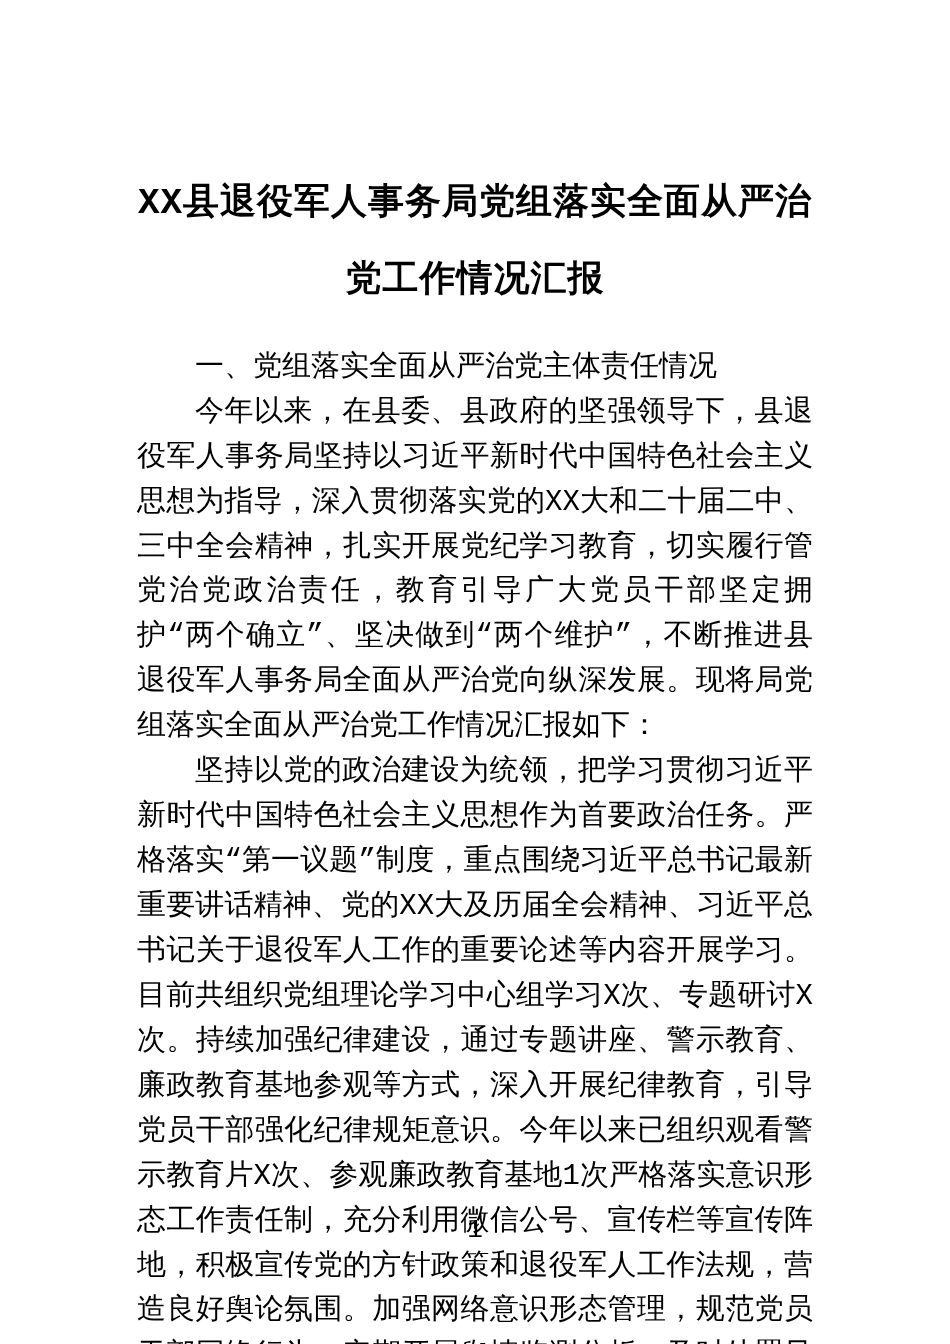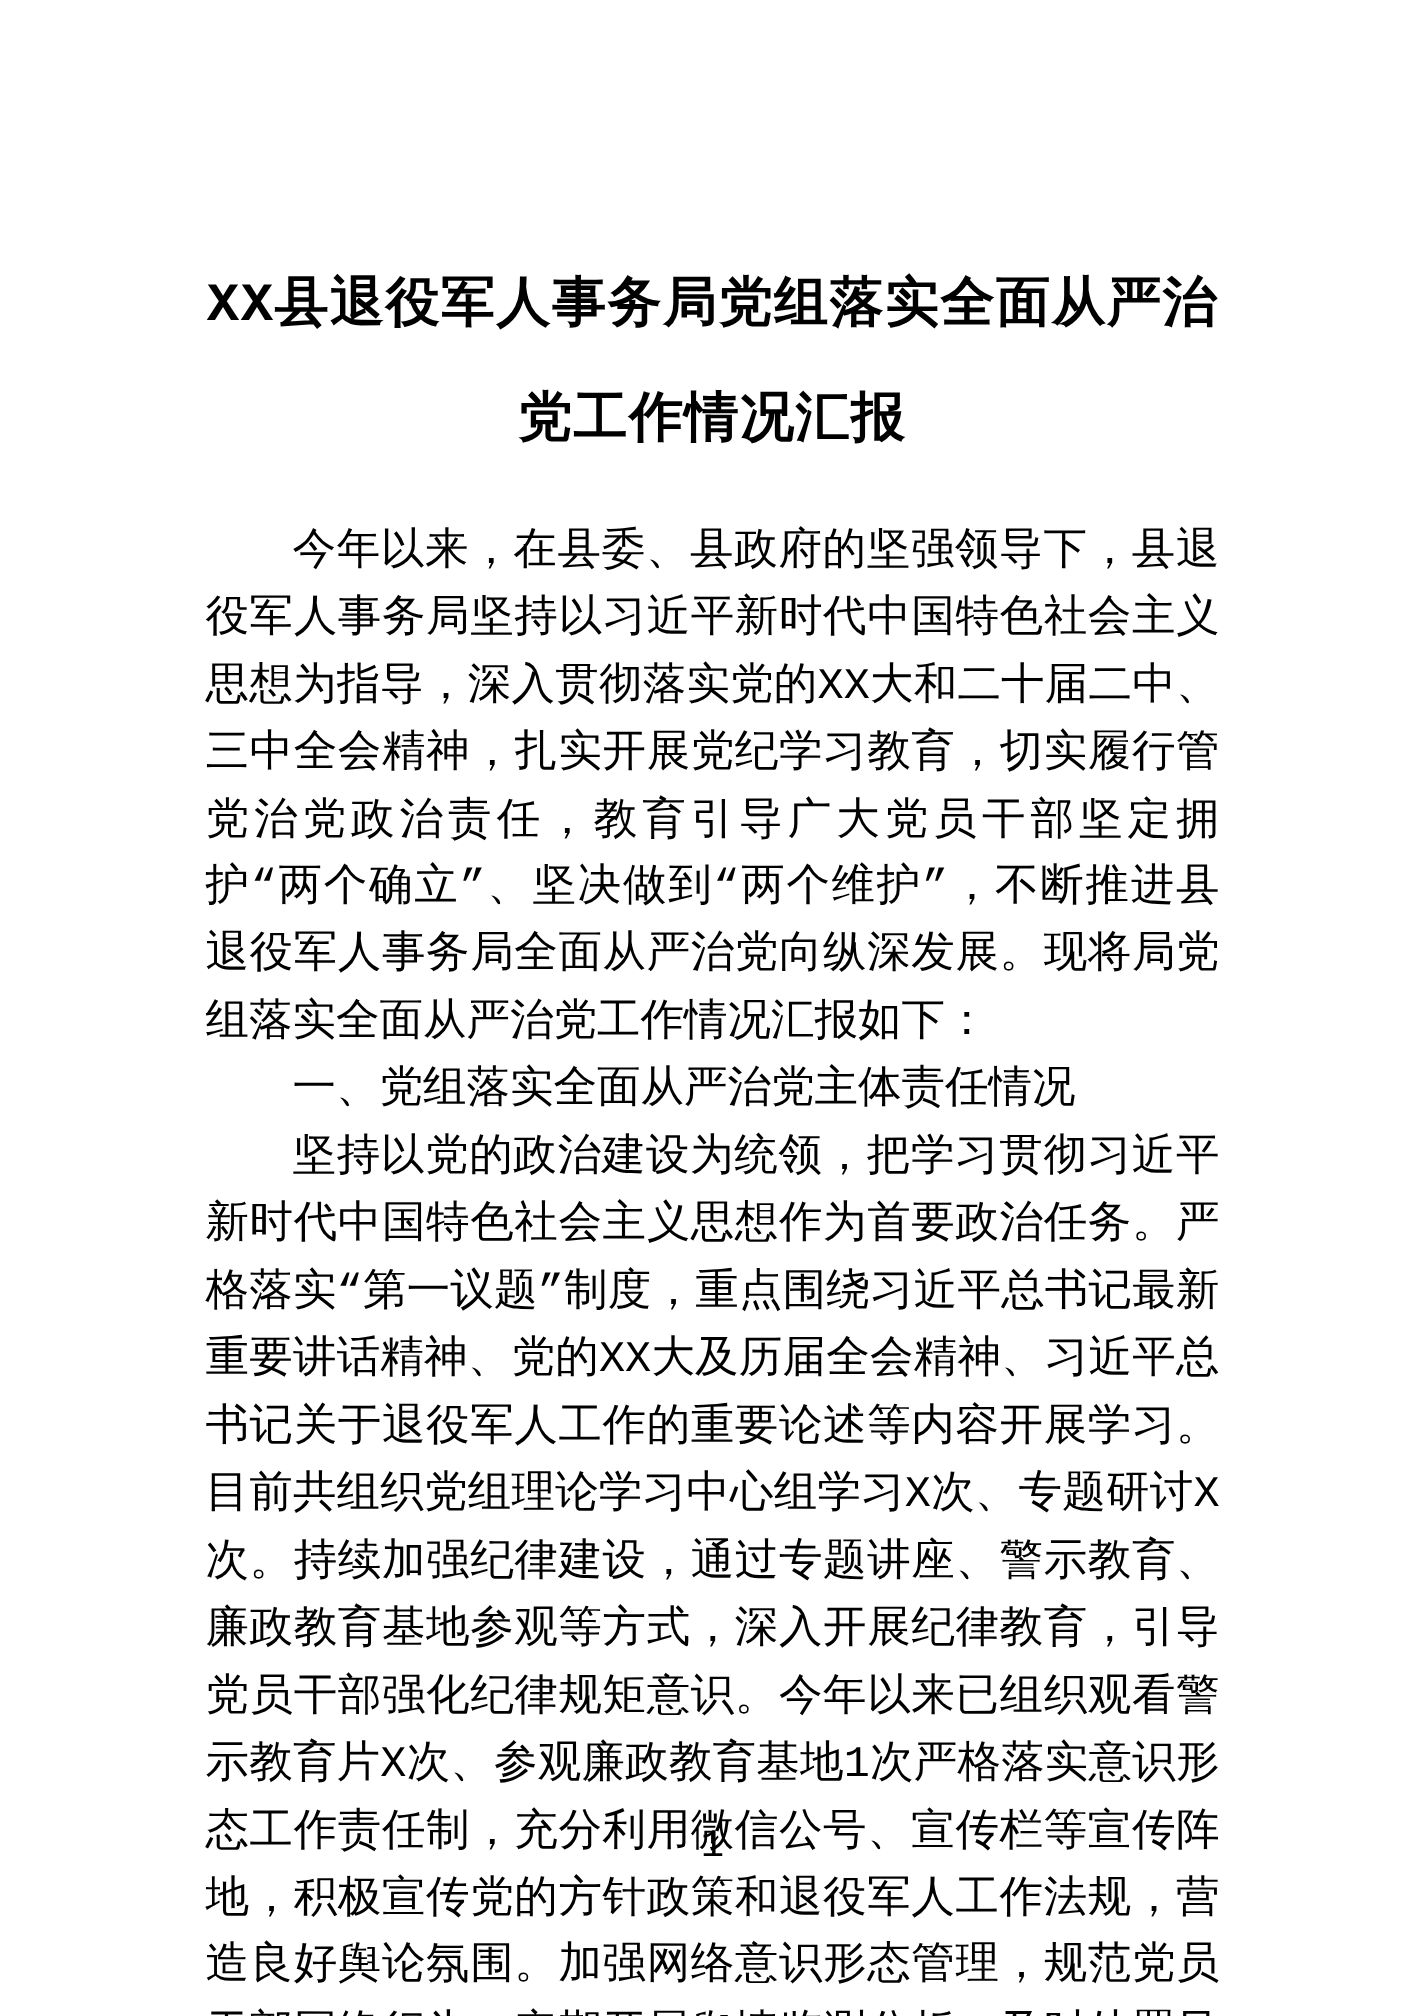--- a/index.html
+++ b/index.html
@@ -56,20 +56,20 @@
     }
   </style>
 </head>
 <body>
 
 <div class="page">
 
   <h1 class="doc-title">XX县退役军人事务局党组落实全面从严治党工作情况汇报</h1>
 
   <div class="doc-body">
+    <p class="para">一、党组落实全面从严治党主体责任情况</p>
     <p class="para">今年以来，在县委、县政府的坚强领导下，县退役军人事务局坚持以习近平新时代中国特色社会主义思想为指导，深入贯彻落实党的XX大和二十届二中、三中全会精神，扎实开展党纪学习教育，切实履行管党治党政治责任，教育引导广大党员干部坚定拥护“两个确立”、坚决做到“两个维护”，不断推进县退役军人事务局全面从严治党向纵深发展。现将局党组落实全面从严治党工作情况汇报如下：</p>
-    <p class="para">一、党组落实全面从严治党主体责任情况</p>
     <p class="para">坚持以党的政治建设为统领，把学习贯彻习近平新时代中国特色社会主义思想作为首要政治任务。严格落实“第一议题”制度，重点围绕习近平总书记最新重要讲话精神、党的XX大及历届全会精神、习近平总书记关于退役军人工作的重要论述等内容开展学习。目前共组织党组理论学习中心组学习X次、专题研讨X次。持续加强纪律建设，通过专题讲座、警示教育、廉政教育基地参观等方式，深入开展纪律教育，引导党员干部强化纪律规矩意识。今年以来已组织观看警示教育片X次、参观廉政教育基地1次严格落实意识形态工作责任制，充分利用微信公号、宣传栏等宣传阵地，积极宣传党的方针政策和退役军人工作法规，营造良好舆论氛围。加强网络意识形态管理，规范党员干部网络行为，定期开展舆情监测分析，及时处置风险隐患。截至目前未发生意识形态领域重大问题。</p>
   </div>
 
   <div class="page-number">1</div>
 
 </div>
 
 </body></html>

